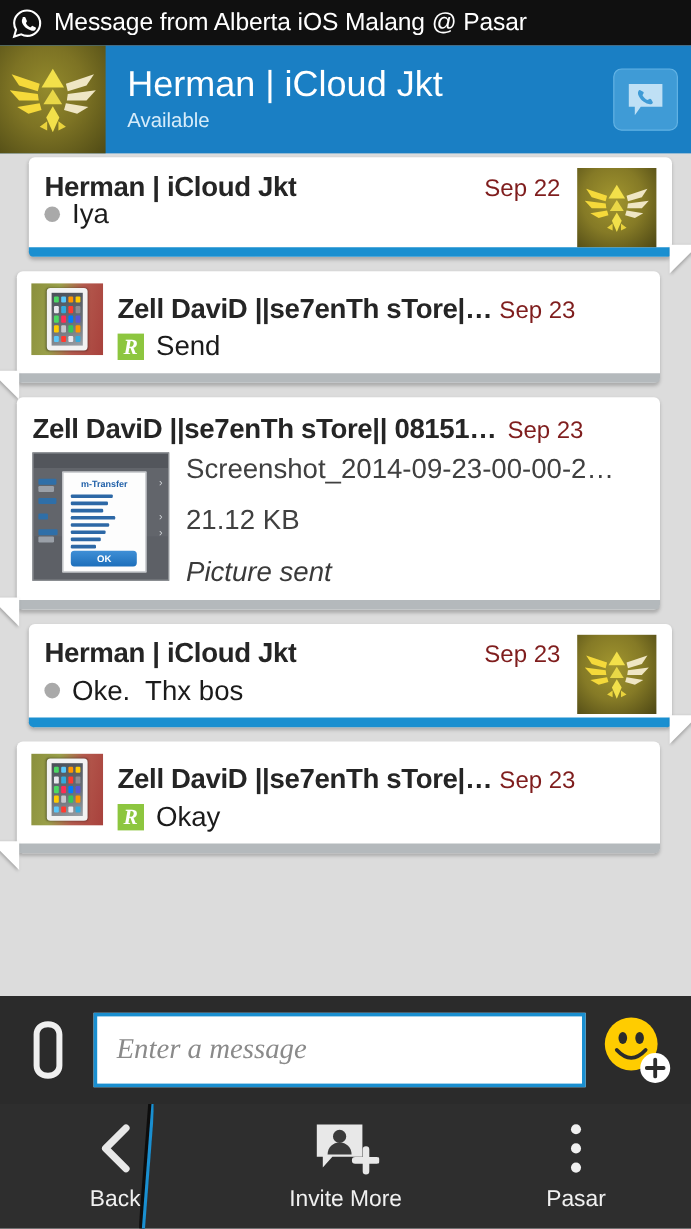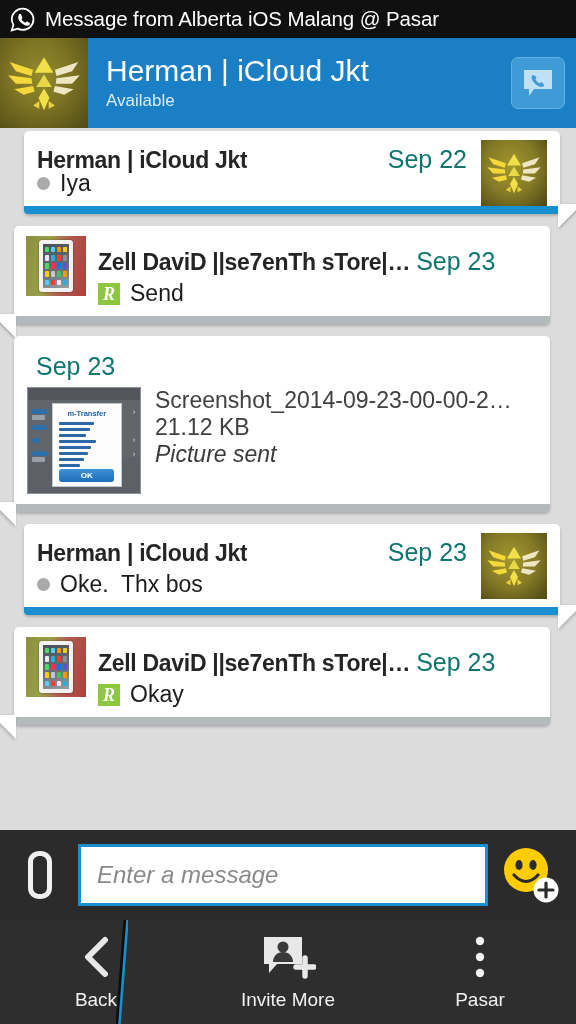--- a/index.html
+++ b/index.html
@@ -69,21 +69,21 @@
   .bubble.out .strip { height:8px; background:#b4b9bc; margin:0 -12px; border-radius:0 0 4px 4px; }
   .bubble.out .tail {
     position:absolute; left:-22px; bottom:-14px; width:0; height:0;
     border-right:24px solid #fff; border-bottom:24px solid transparent;
     filter:drop-shadow(-1px 1px 1.5px rgba(0,0,0,0.25));
   }
 
   .bubble-head { display:flex; align-items:flex-start; }
   .sender { font-size:23px; font-weight:bold; color:#252525; white-space:nowrap;
             overflow:hidden; text-overflow:clip; letter-spacing:-0.3px; }
-  .date { font-size:25px; color:#0f766e; white-space:nowrap; margin-left:auto; padding-left:6px; padding-top:3px; }
+  .date { font-size:20px; color:#7f1d1d; white-space:nowrap; margin-left:auto; padding-left:6px; padding-top:3px; }
   .date.tight { margin-left:0; }
 
   .bodyline { display:flex; align-items:center; gap:10px; margin-top:4px; padding-bottom:9px; }
   .bullet { width:13px; height:13px; border-radius:50%; background:#a9a9a9; flex:0 0 13px; }
   .msgtext { font-size:23px; color:#1b1b1b; white-space:pre; }
 
   .rbadge {
     width:22px; height:22px; flex:0 0 22px; background:#8dc63f;
     display:flex; align-items:center; justify-content:center;
     font-family:"Liberation Serif", serif; font-style:italic; font-weight:bold;
@@ -119,35 +119,35 @@
   .pt-dialog { position:absolute; left:21%; top:14%; width:63%; height:80%;
                background:#fdfdfd; border:1px solid #c3c6ca; }
   .pt-title { position:absolute; left:0; right:0; top:6%; text-align:center;
               color:#1f5fa8; font-size:7.5px; font-weight:bold; }
   .pt-lines { position:absolute; left:9%; top:22%; right:9%; }
   .pt-lines span { display:block; height:3px; background:#2d68a6; margin-bottom:3px; border-radius:1px; }
   .pt-ok { position:absolute; left:10%; right:10%; bottom:5%; height:15%;
            background:linear-gradient(#3f8fd6,#1d6fbb); border-radius:3px;
            color:#fff; font-size:8px; font-weight:bold; display:flex;
            align-items:center; justify-content:center; }
-  .pic-meta { display:flex; flex-direction:column; justify-content:flex-start; min-width:0; gap:0; }
+  .pic-meta { display:flex; flex-direction:column; justify-content:flex-start; min-width:0; gap:16px; }
   .pic-name { font-size:23px; color:#404040; white-space:nowrap; overflow:hidden; }
   .pic-size { font-size:23px; color:#404040; }
   .pic-status { font-size:23px; color:#3a3a3a; font-style:italic; }
 
   
   .compose {
     flex:0 0 90px; height:90px; background:#2b2b2b;
     display:flex; align-items:center; padding:0 12px; gap:10px;
   }
   .clip-btn { width:56px; flex:0 0 56px; display:flex; align-items:center; justify-content:center; }
   .msg-input {
     flex:1 1 auto; height:62px; background:#fff; border:3px solid #1a8fd0;
     padding:0 16px; font-size:24px; font-style:italic; color:#8a8a8a;
-    font-family:Liberation Sans, sans-serif; outline:none;
+    font-family:Liberation Serif, serif; outline:none;
   }
   .msg-input::placeholder { color:#8a8a8a; font-style:italic; opacity:1; }
   .emoji-btn { width:66px; flex:0 0 66px; display:flex; align-items:center; justify-content:center; position:relative; }
 
   
   .navbar {
     flex:0 0 104px; height:104px; background:#2e2e2e;
     display:flex; align-items:stretch; position:relative;
   }
   .navitem { flex:1 1 0; display:flex; flex-direction:column; align-items:center;
@@ -290,20 +290,21 @@
           </div>
         </div>
         <div class="strip"></div>
         <div class="tail"></div>
       </div>
     </div>
 
     <div class="row outgoing">
       <div class="bubble out" style="padding:13px 13px 0 13px;">
         <div style="display:flex; align-items:baseline;">
+          <span class="sender">Zell DaviD ||se7enTh sTore|| 08151…</span>
           <span class="date tight" style="padding-left:9px;">Sep 23</span>
         </div>
         <div class="pic-row">
           <div class="pic-thumb">
             <span class="pt-header"></span>
             <span class="pt-left"></span>
             <span class="pt-rowline" style="top:20%; width:13%;"></span>
             <span class="pt-rowline" style="top:26%; width:11%; background:#9aa0a8;"></span>
             <span class="pt-rowline" style="top:35%; width:13%;"></span>
             <span class="pt-rowline" style="top:48%; width:7%;"></span>

